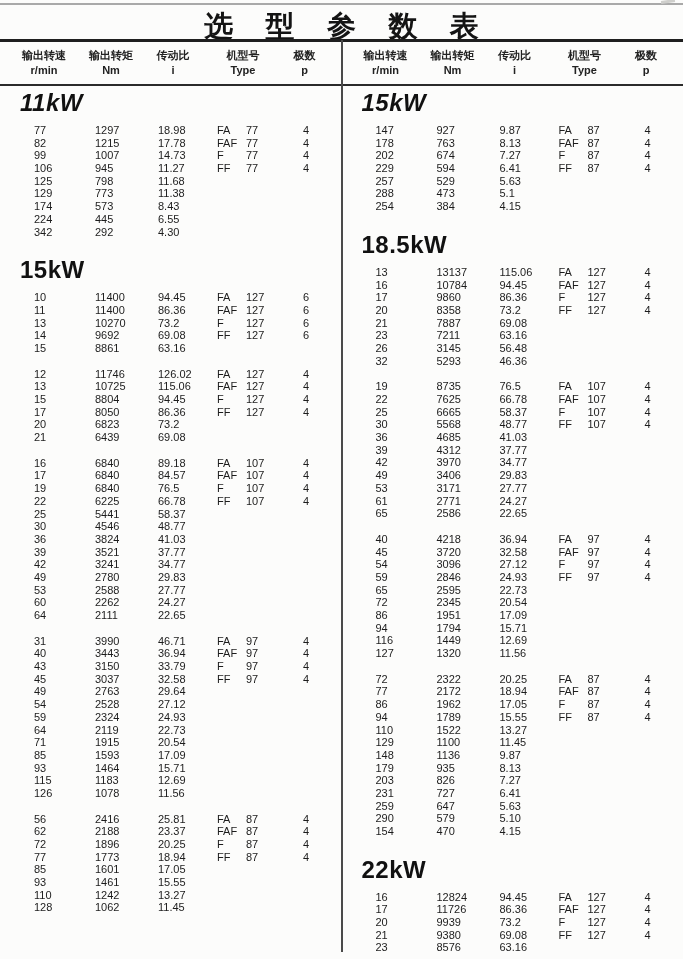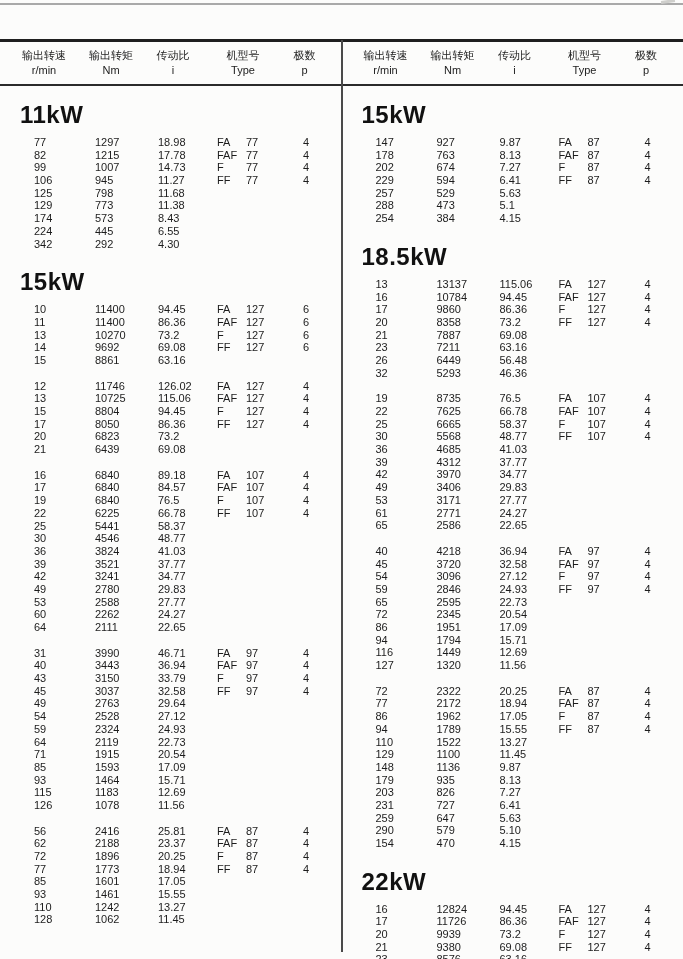--- a/index.html
+++ b/index.html
@@ -10,53 +10,54 @@
   }
   .topline { position:absolute; top:3px; left:0; width:683px; height:2px; background:#a9a9a9; }
   .corner-mark { position:absolute; top:0; right:8px; width:14px; height:3px; background:#cfcfcc; transform:rotate(-8deg); }
   .title {
     position:absolute; top:7px; left:0; width:683px; text-align:center;
     font-size:29px; font-weight:700; letter-spacing:0.42em; text-indent:0.42em;
     color:#141414;
   }
   .title-rule { position:absolute; top:39px; left:0; width:683px; height:3px; background:#1f1f1f; }
   .headers { position:absolute; top:46px; left:0; width:683px; display:flex; }
-  .header-half { width:347px; display:flex; padding-top:2px; }
+  .header-half { width:347px; display:flex; padding-top:2px;font-weight:bold; }
   .hcell { text-align:center; font-size:11px; line-height:15px; color:#222; }
   .hcell .h-label { display:block; }
   .hcell .h-unit { display:block; }
   .hc0 { width:72px; margin-left:8px; }
   .hc1 { width:62px; }
   .hc2 { width:62px; }
   .hc3 { width:78px; }
   .hc4 { width:45px; }
   .header-rule { position:absolute; top:84px; left:0; width:683px; height:2px; background:#2b2b2b; }
   .vline { position:absolute; top:40px; left:341px; width:2px; height:912px; background:#4a4a4a; }
   .content { position:absolute; top:86px; left:0; width:683px; display:flex; }
   .col { width:341.5px; }
   .section-title {
     font-size:24px; font-weight:700; line-height:26px;
     margin:19px 0 8px 20px; letter-spacing:0.5px; color:#111;
   }
-  .col .section-title:first-child { margin-top:16px; }
+  .col .section-title:first-child { margin-top:4px;font-style:italic; }
   .group { margin-bottom:13px; }
   .row { display:flex; height:12.7px; font-size:11px; line-height:12.7px; padding-left:34px; white-space:nowrap; }
   .c-speed  { width:61px; }
   .c-torque { width:63px; }
   .c-ratio  { width:59px; }
   .c-prefix { width:29px; }
   .c-size   { width:57px; }
   .c-poles  { width:20px; }
 </style>
 </head>
 <body>
 
 <div class="page">
   <div class="topline"></div>
   <div class="corner-mark"></div>
+  <div class="title">选 型 参 数 表</div>
   <div class="title-rule"></div>
   <div class="headers">
     <div class="header-half">
         <div class="hcell hc0">
           <span class="h-label">输出转速</span>
           <span class="h-unit">r/min</span>
         </div>
         <div class="hcell hc1">
           <span class="h-label">输出转矩</span>
           <span class="h-unit">Nm</span>
@@ -652,21 +653,21 @@
           <div class="row">
             <span class="c-speed">23</span>
             <span class="c-torque">7211</span>
             <span class="c-ratio">63.16</span>
             <span class="c-prefix"></span>
             <span class="c-size"></span>
             <span class="c-poles"></span>
           </div>
           <div class="row">
             <span class="c-speed">26</span>
-            <span class="c-torque">6449</span>
+            <span class="c-torque">3145</span>
             <span class="c-ratio">56.48</span>
             <span class="c-prefix"></span>
             <span class="c-size"></span>
             <span class="c-poles"></span>
           </div>
           <div class="row">
             <span class="c-speed">32</span>
             <span class="c-torque">5293</span>
             <span class="c-ratio">46.36</span>
             <span class="c-prefix"></span>

